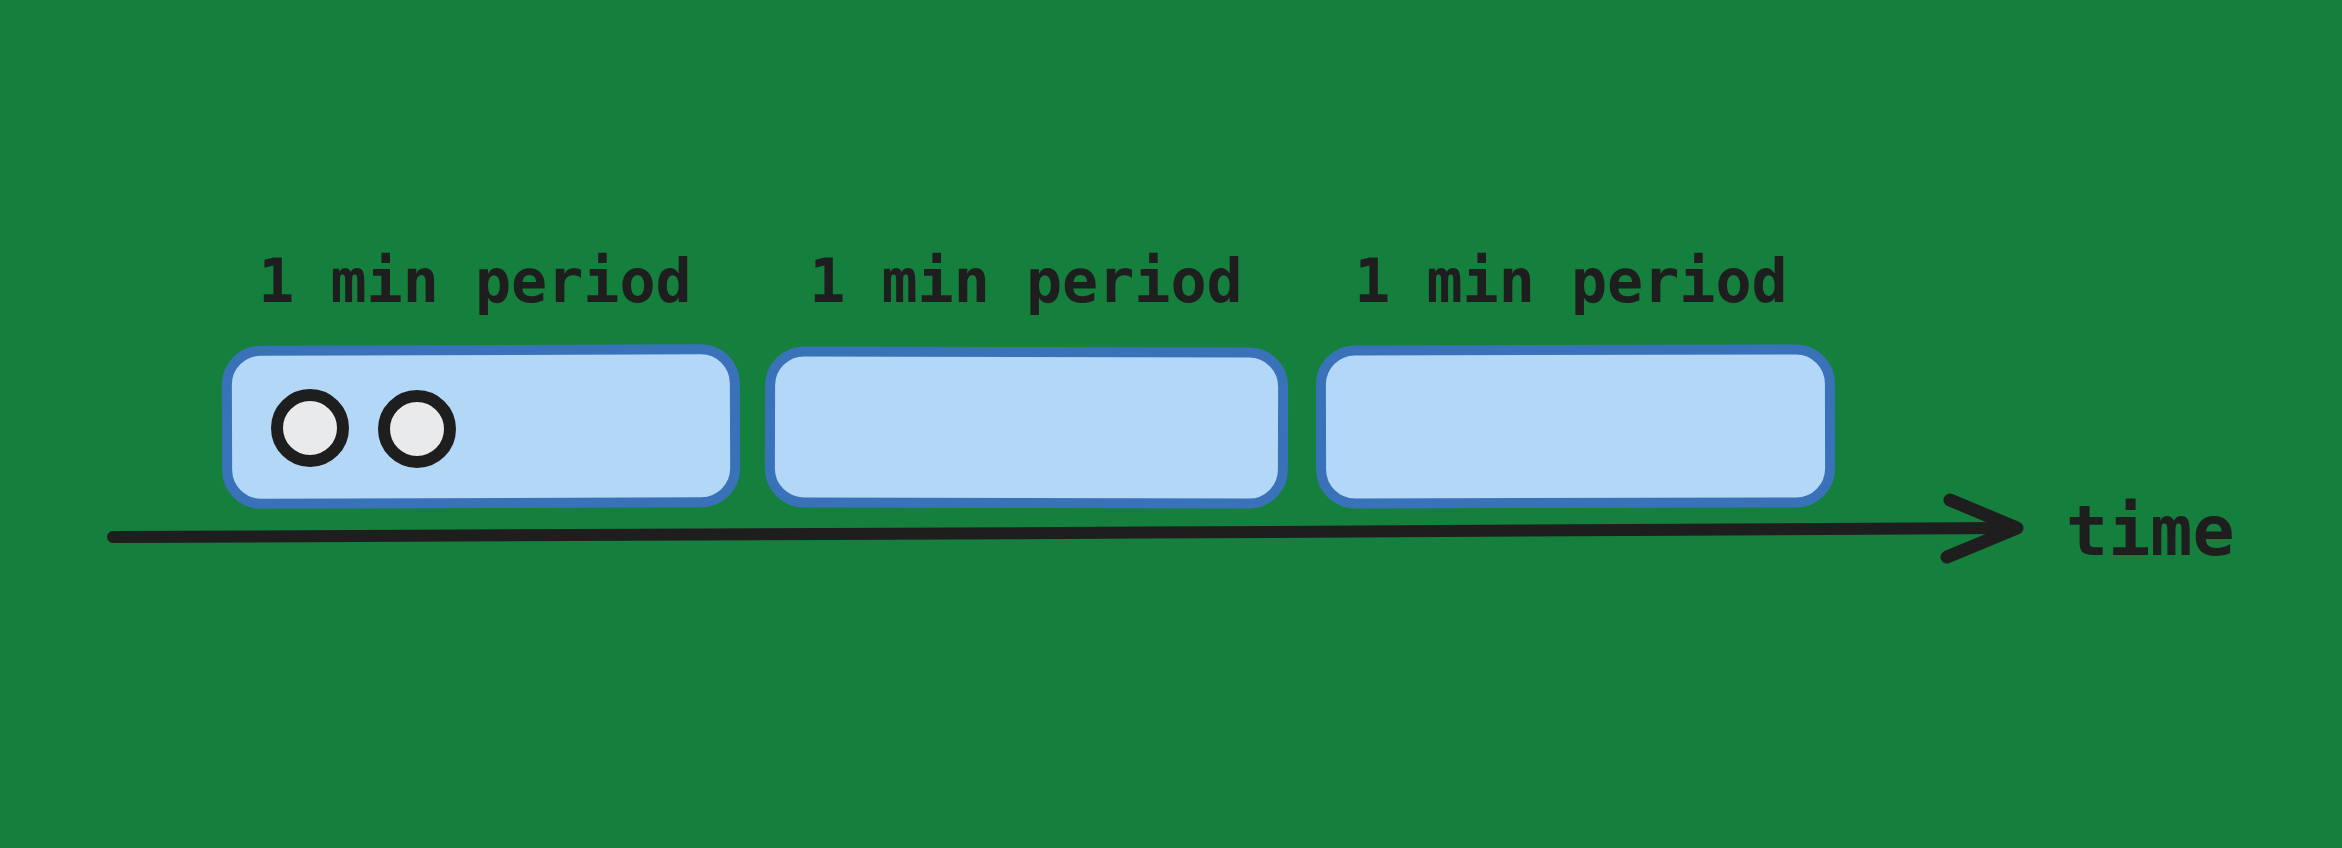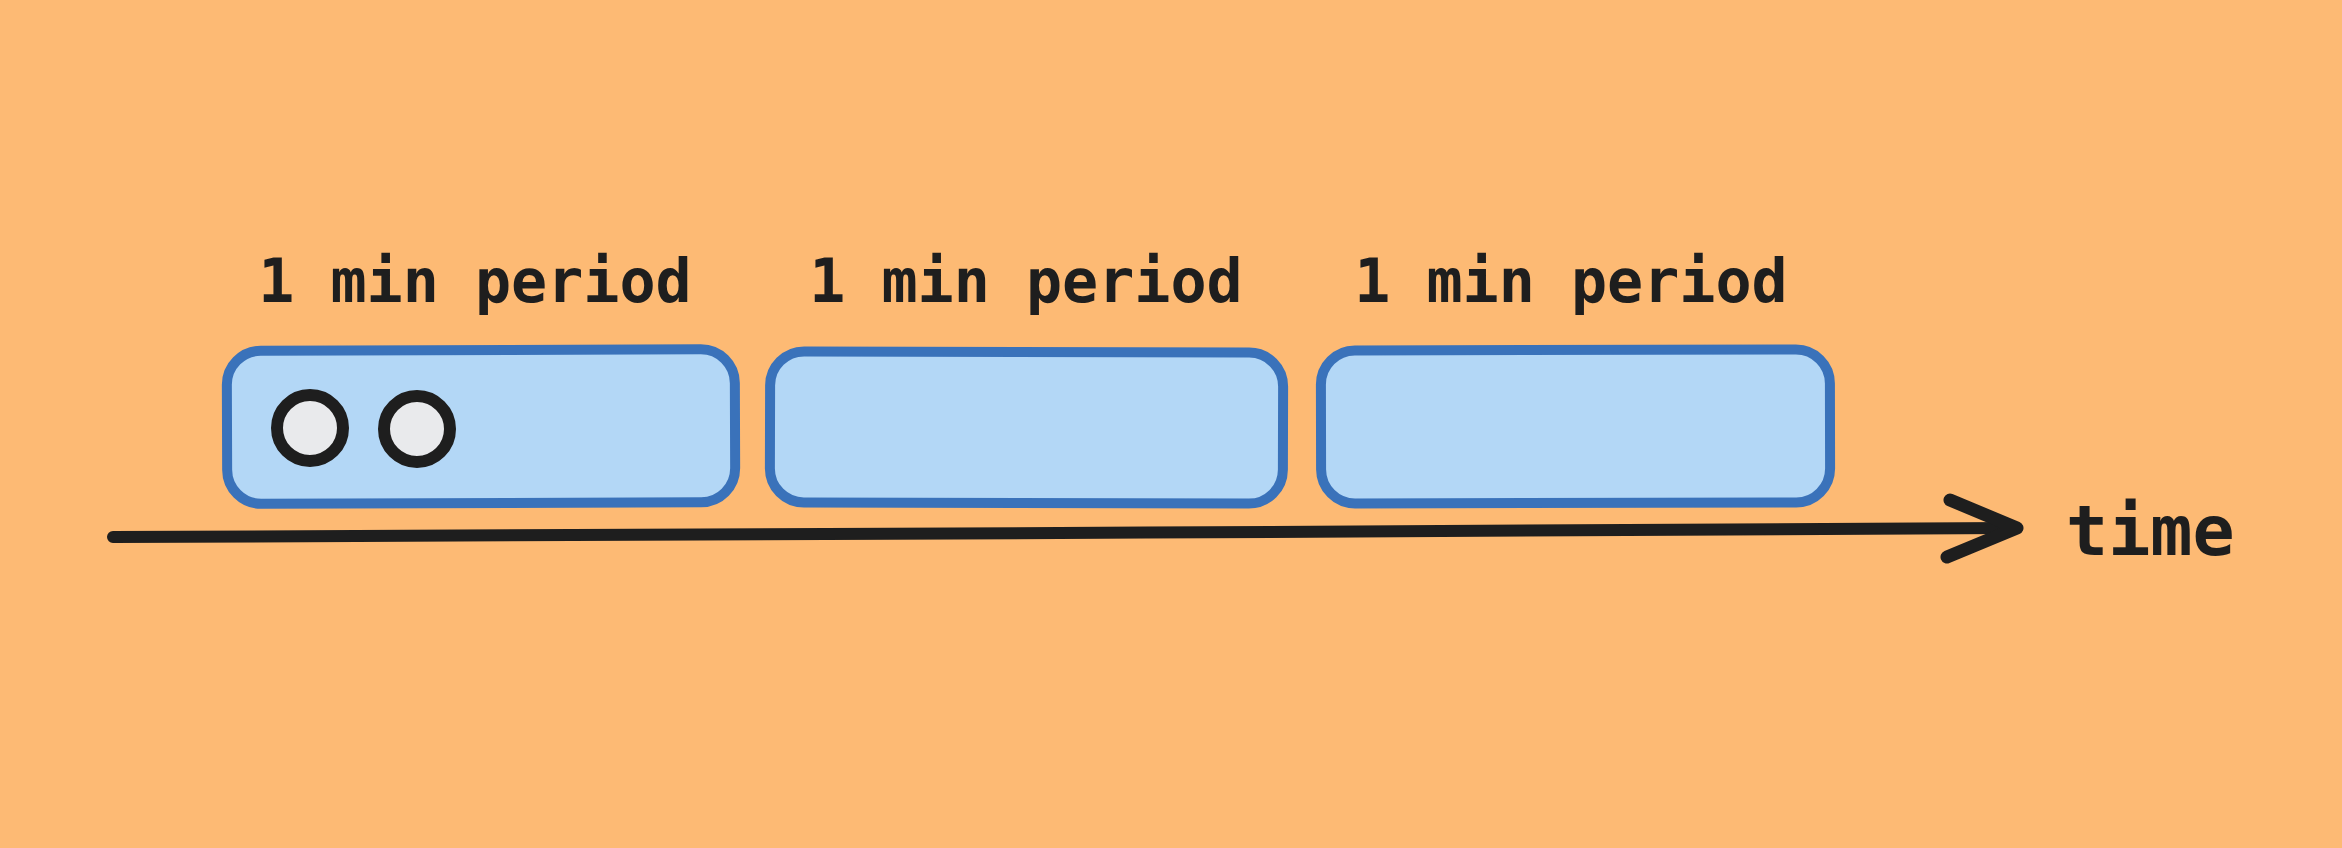--- a/index.html
+++ b/index.html
@@ -1,20 +1,20 @@
 <!DOCTYPE html>
 <html><head>
 <meta charset="utf-8">
 <style>
   html, body { margin: 0; padding: 0; background: #ffffff; }
   .canvas {
     position: relative;
     width: 2342px;
     height: 848px;
-    background: #fdba74;
+    background: #15803d;
     overflow: hidden;
     font-family: "DejaVu Sans Mono", "Liberation Mono", monospace;
   }
   .diagram-svg {
     position: absolute;
     left: 0; top: 0;
     width: 2342px;
     height: 848px;
   }
   .period-label {

